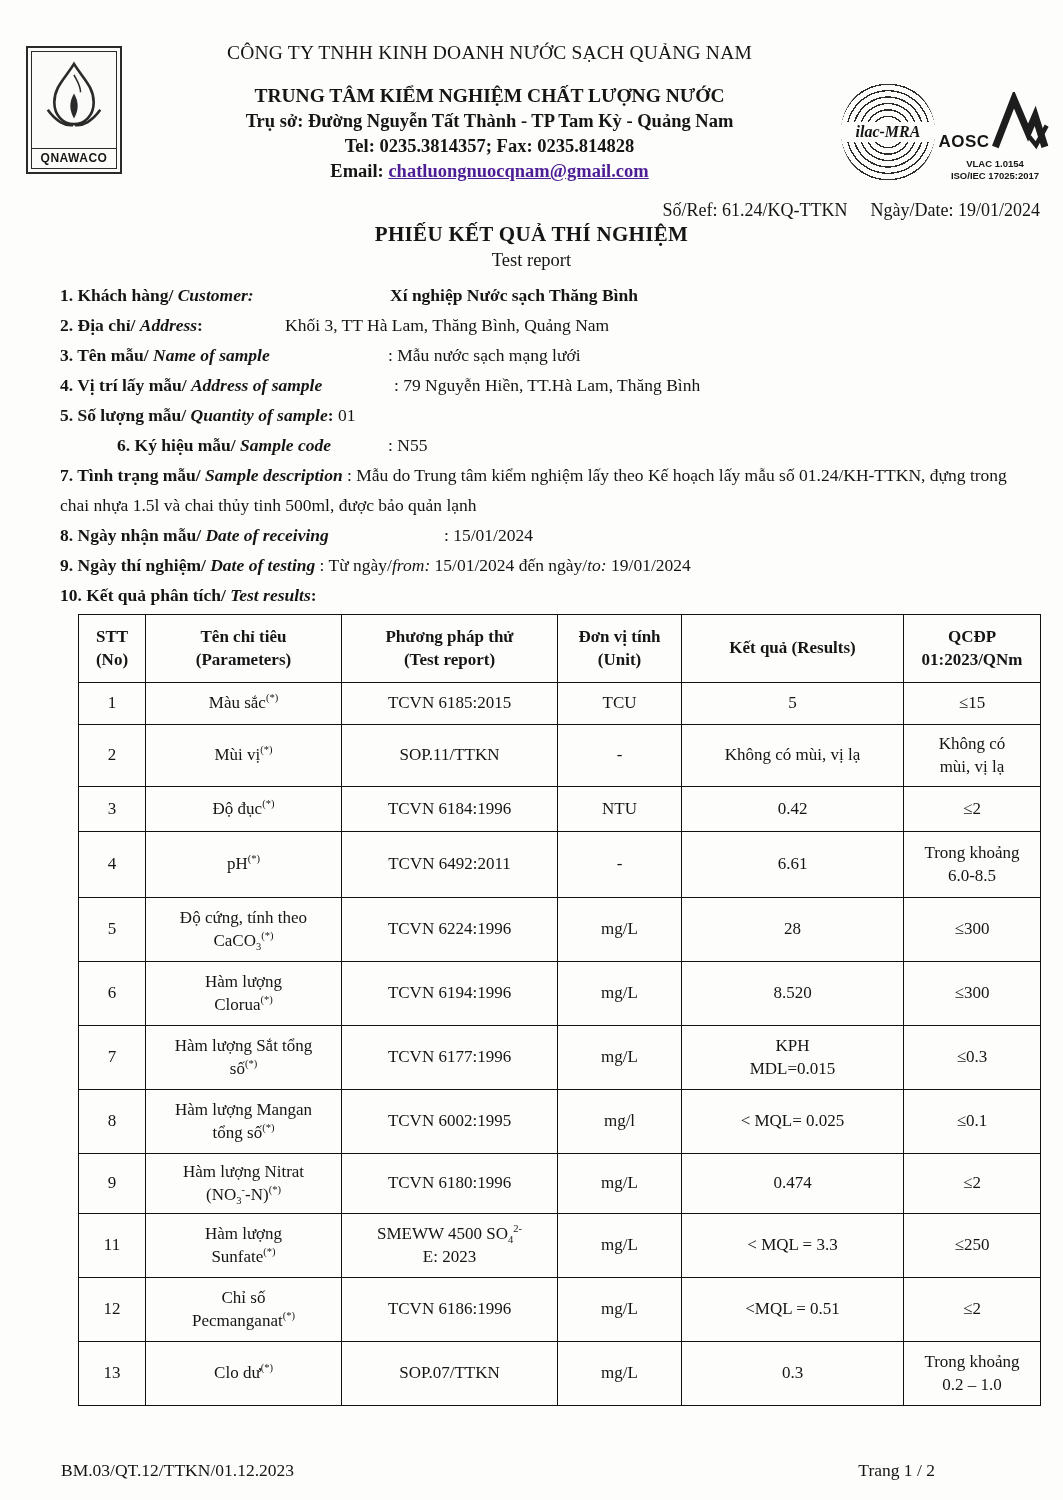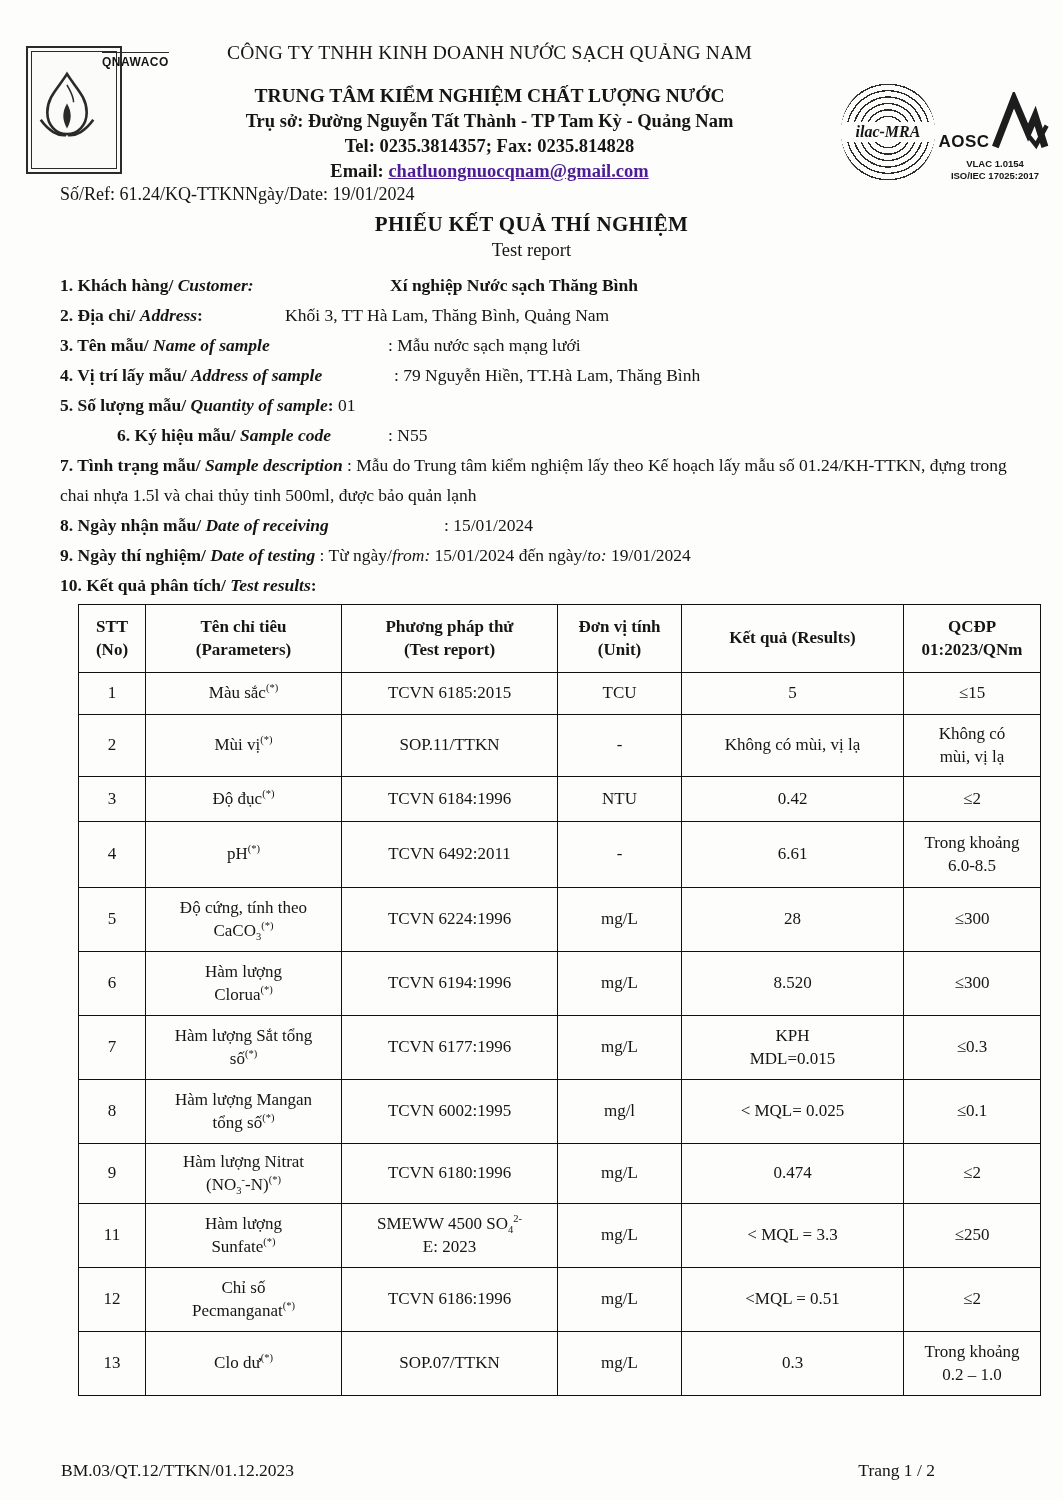--- a/index.html
+++ b/index.html
@@ -18,21 +18,21 @@
   sup { font-size:0.62em; line-height:0; }
   sub { font-size:0.62em; line-height:0; }
 
   
   .letterhead { display:flex; padding:40px 18px 0 26px; }
   .lh-left { width:118px; flex:0 0 118px; padding-top:6px; }
   .stamp {
     width:96px; height:128px; border:2px solid #2a2a2a; padding:3px;
     background:#fbfbf9;
   }
-  .stamp-inner { border:1.5px solid #2a2a2a; height:100%; display:flex; }
+  .stamp-inner { border:1.5px solid #2a2a2a; height:100%; display:flex; flex-direction:column; }
   .stamp-art { flex:1; display:flex; align-items:center; justify-content:center; }
   .stamp-name {
     border-top:1.5px solid #2a2a2a; text-align:center;
     font-size:12px; font-weight:bold; letter-spacing:0.5px; padding:2px 0 3px;
     font-family:"Liberation Sans","DejaVu Sans",sans-serif;
   }
   .lh-center { flex:1; text-align:center; padding-top:2px; }
   .lh-company { font-size:19.5px; letter-spacing:0.2px; }
   .lh-centername { font-size:19.5px; font-weight:bold; margin-top:21px; }
   .lh-address { font-size:18.5px; font-weight:bold; margin-top:4px; }
@@ -50,25 +50,26 @@
     background:#fdfdfc; text-align:center;
     font-weight:bold; font-style:italic; font-size:16px; padding:1px 0;
   }
   .aosc-block { width:100px; text-align:center; margin-top:6px; }
   .aosc-top { display:flex; align-items:flex-end; justify-content:center; }
   .aosc-name { font-family:"Liberation Sans","DejaVu Sans",sans-serif; font-weight:bold; font-size:17px; letter-spacing:0.5px; margin-bottom:6px; }
   .aosc-sub { font-family:"Liberation Sans","DejaVu Sans",sans-serif; font-weight:bold; font-size:9.5px; line-height:12px; }
 
   
   .refrow {
-    display:flex; justify-content:flex-start;
-    padding:0 23px 0 60px; margin-top:2px;
+    display:flex; justify-content:flex-end;
+    padding:0 23px 0 60px; margin-top:18px;
     font-size:18px;
-  }
-  .doc-title { text-align:center; font-size:21px; font-weight:bold; margin-top:7px; letter-spacing:0.3px; }
+    gap:23px;
+  }
+  .doc-title { text-align:center; font-size:21px; font-weight:bold; margin-top:1px; letter-spacing:0.3px; }
   .doc-subtitle { text-align:center; font-size:18.5px; font-weight:normal; margin-top:3px; }
 
   
   .info { padding:0 28px 0 60px; margin-top:9px; font-size:17.5px; }
   .iline { line-height:30px; }
   .iline .lab { display:inline-block; white-space:nowrap; }
   .il-1 .lab { min-width:330px; }
   .il-2 .lab { min-width:225px; }
   .il-3 .lab { min-width:328px; }
   .il-4 .lab { min-width:334px; }

